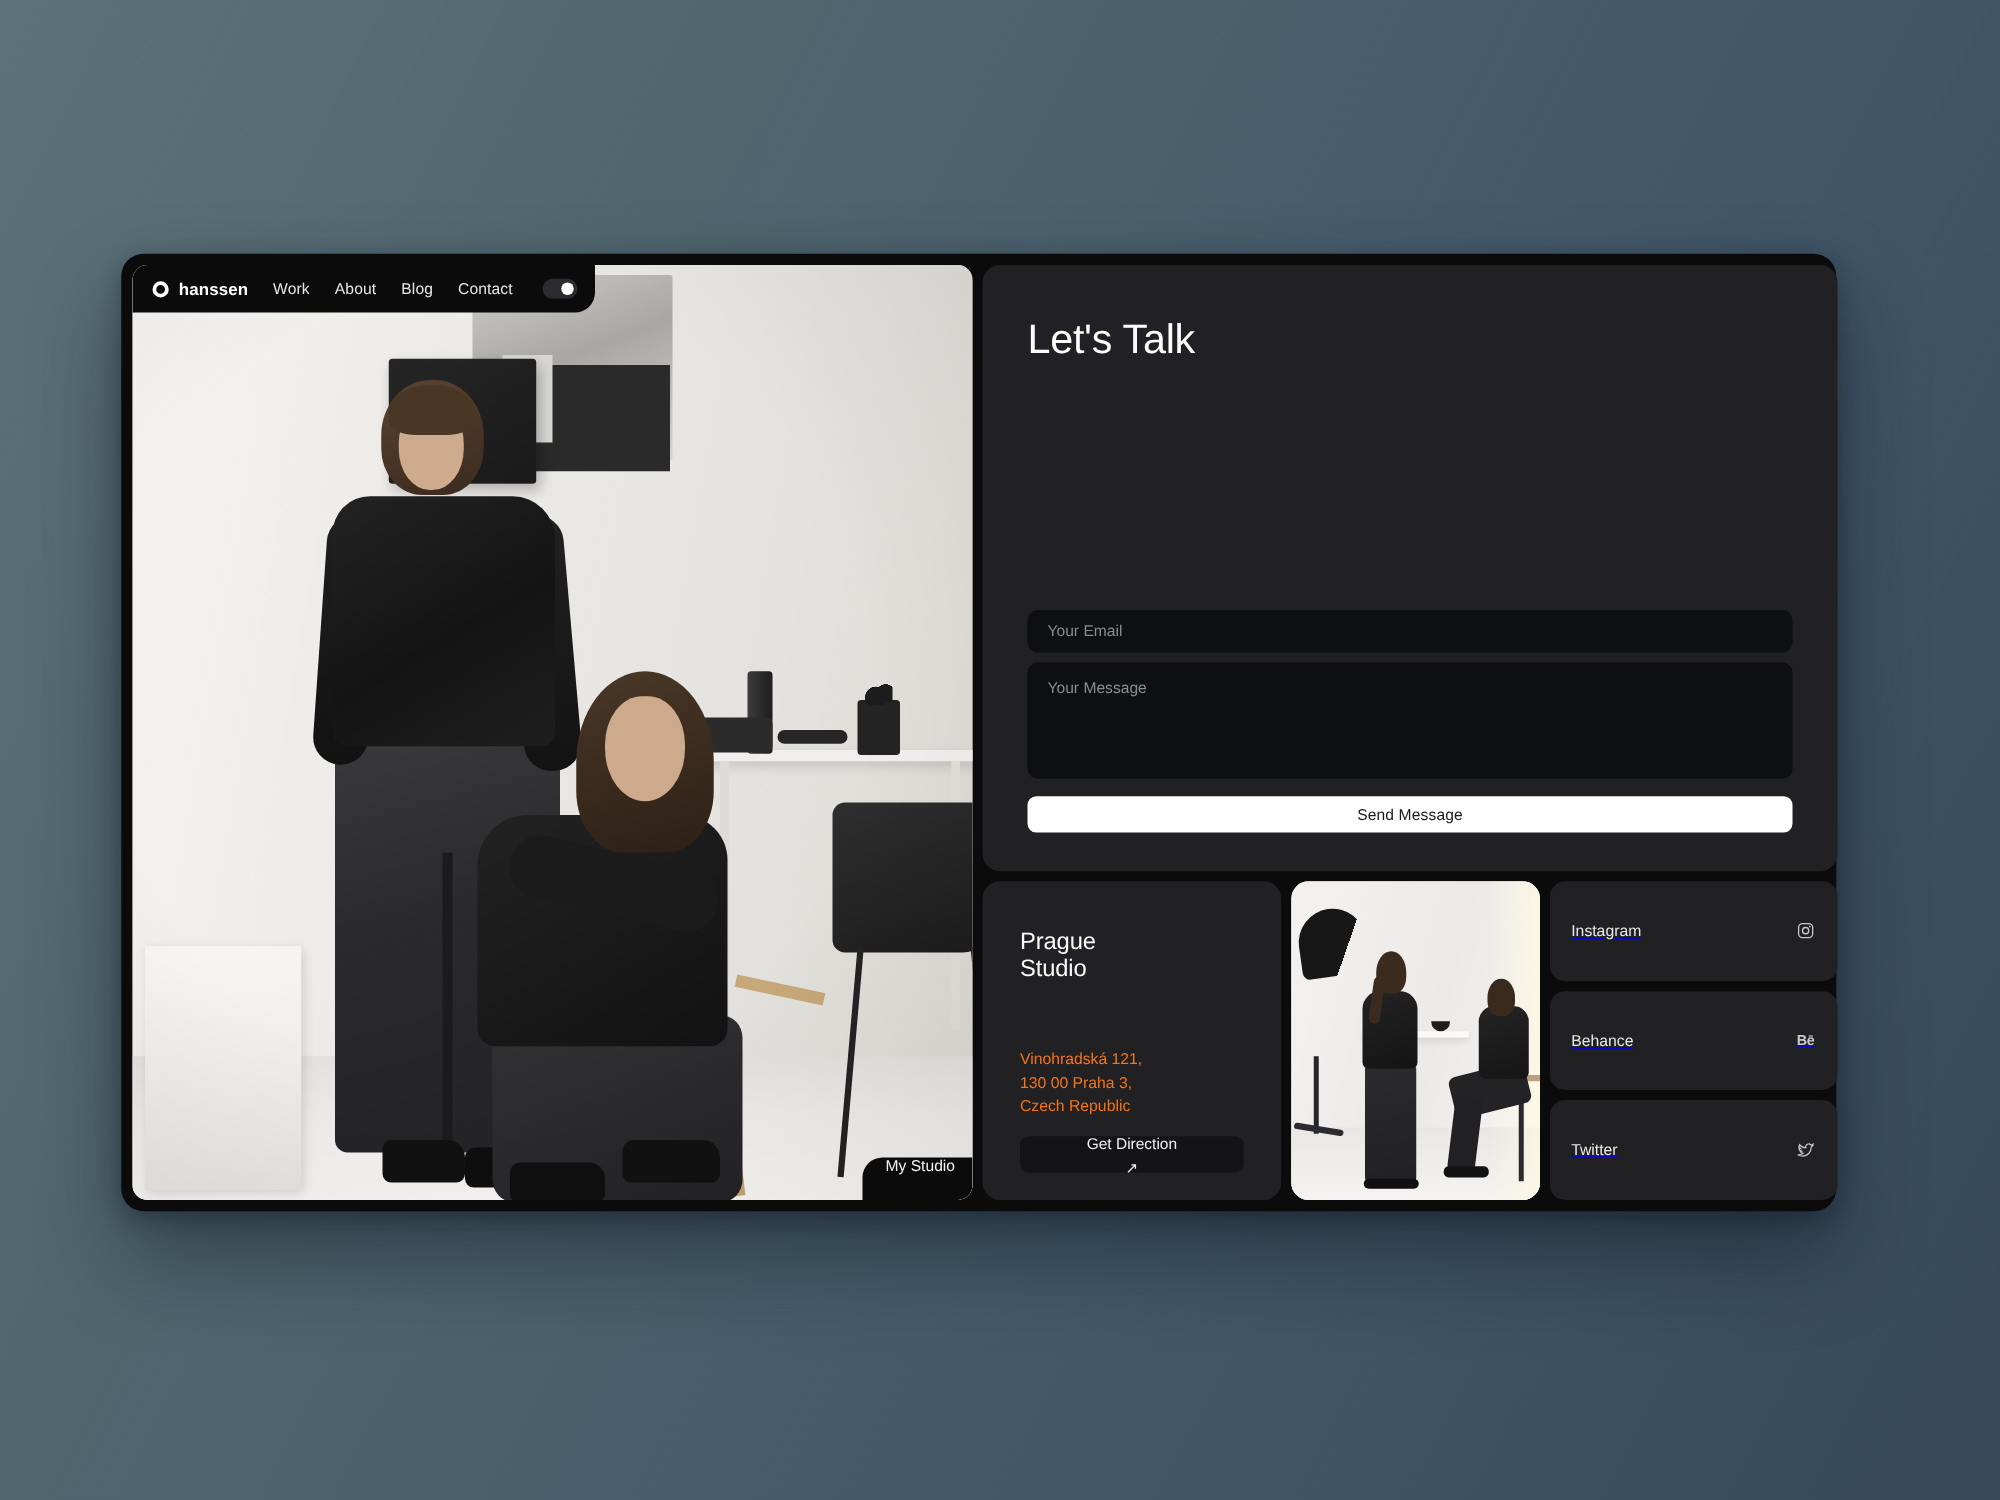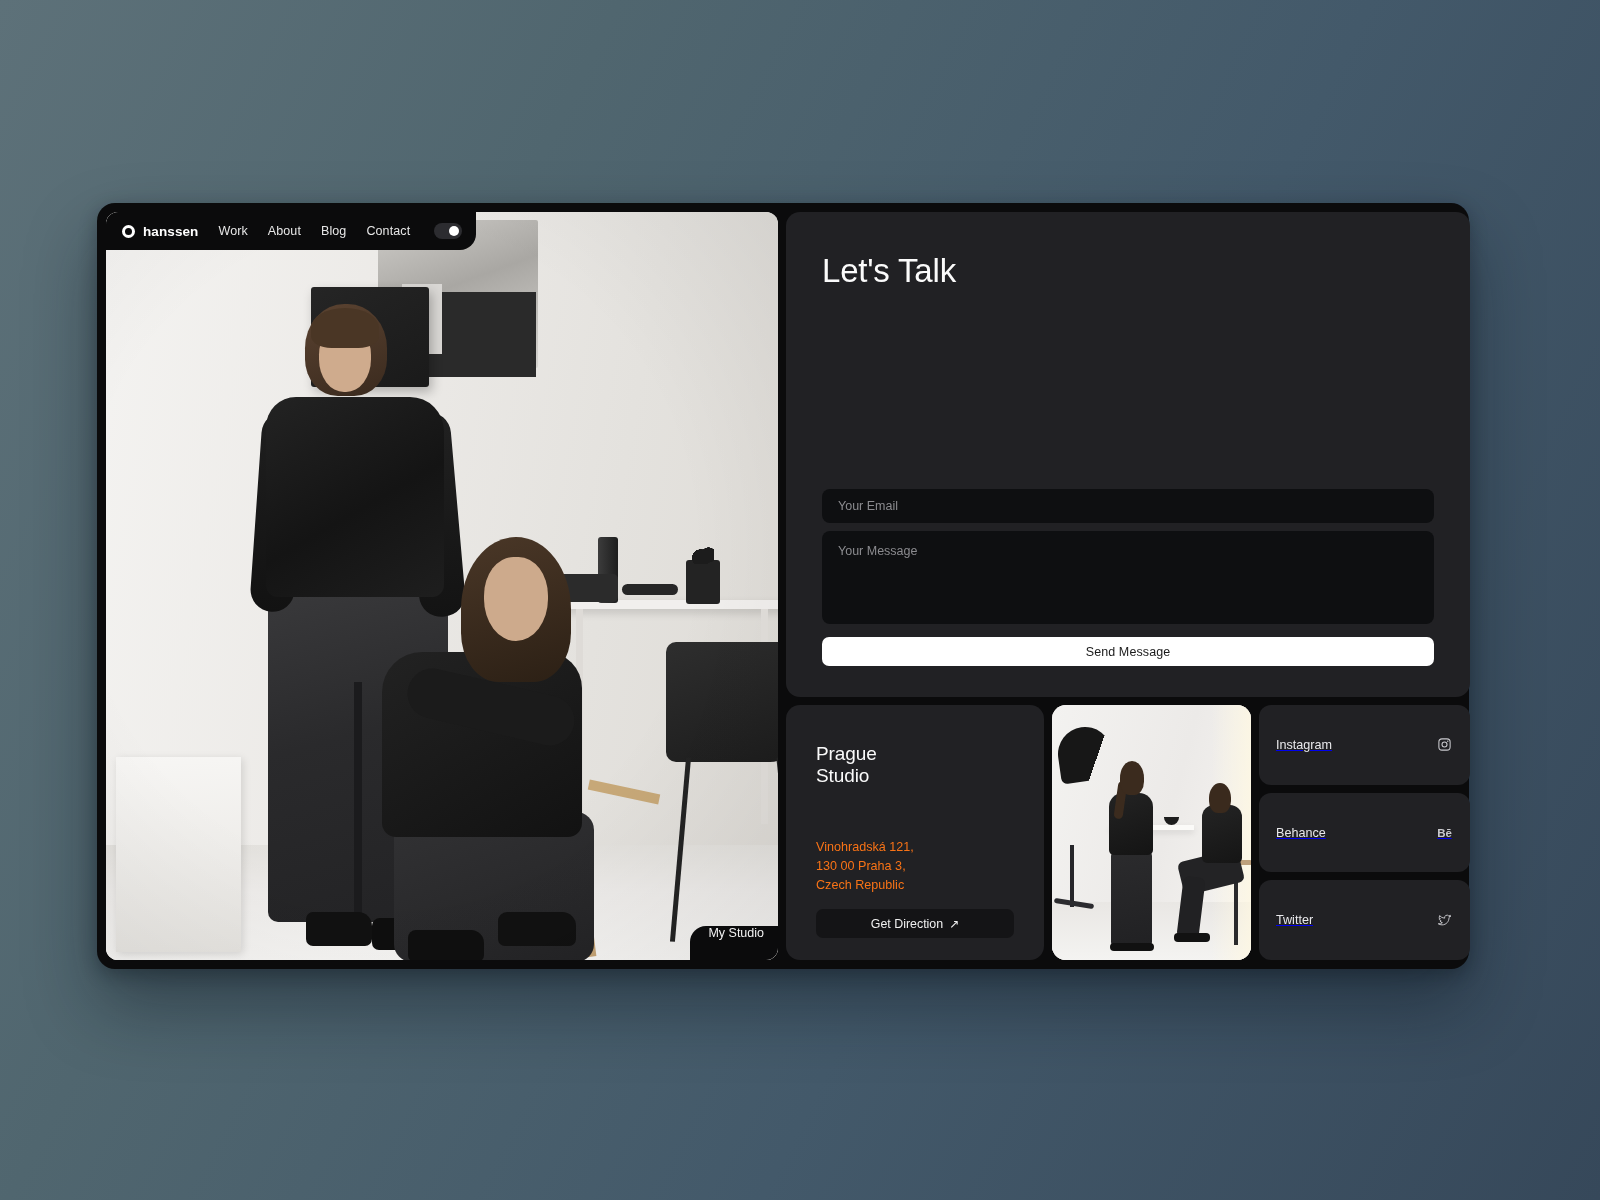--- a/index.html
+++ b/index.html
@@ -267,21 +267,21 @@
     letter-spacing: 0.1px;
   }
 
   .bottom-row {
     display: flex;
     gap: 8px;
     height: 255px;
   }
 
   .address-card {
-    width: 258px;
+    width: 239px;
     background: #212124;
     border-radius: 14px;
     padding: 38px 30px 22px 30px;
     display: flex;
     flex-direction: column;
     flex: none;
   }
   .address-title {
     color: #fafafa;
     font-size: 19px;
@@ -300,21 +300,21 @@
   .direction-btn {
     margin-top: 14px;
     height: 29px;
     background: #141416;
     border: none;
     border-radius: 7px;
     color: #f0f0f0;
     font-family: "Liberation Sans", sans-serif;
     font-size: 12.4px;
     cursor: pointer;
-    display: flex; align-items: center; justify-content: center; gap: 6px;
+    display: flex; align-items: center; justify-content: center; gap: 6px; flex-direction: column;
   }
   .arrow-ne { display: inline-block; font-size: 12px; line-height: 1; }
 
   .studio-photo-card {
     width: 199px;
     border-radius: 14px;
     overflow: hidden;
     position: relative;
     background: #efeeec;
     flex: none;

